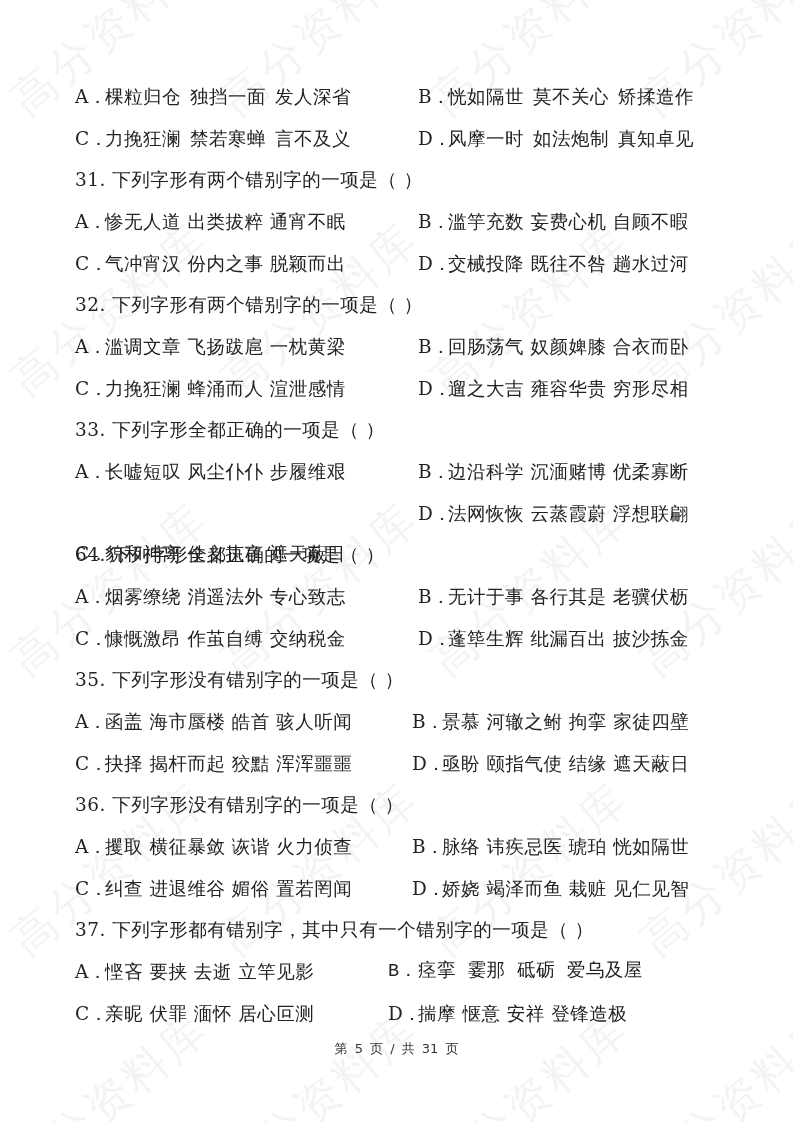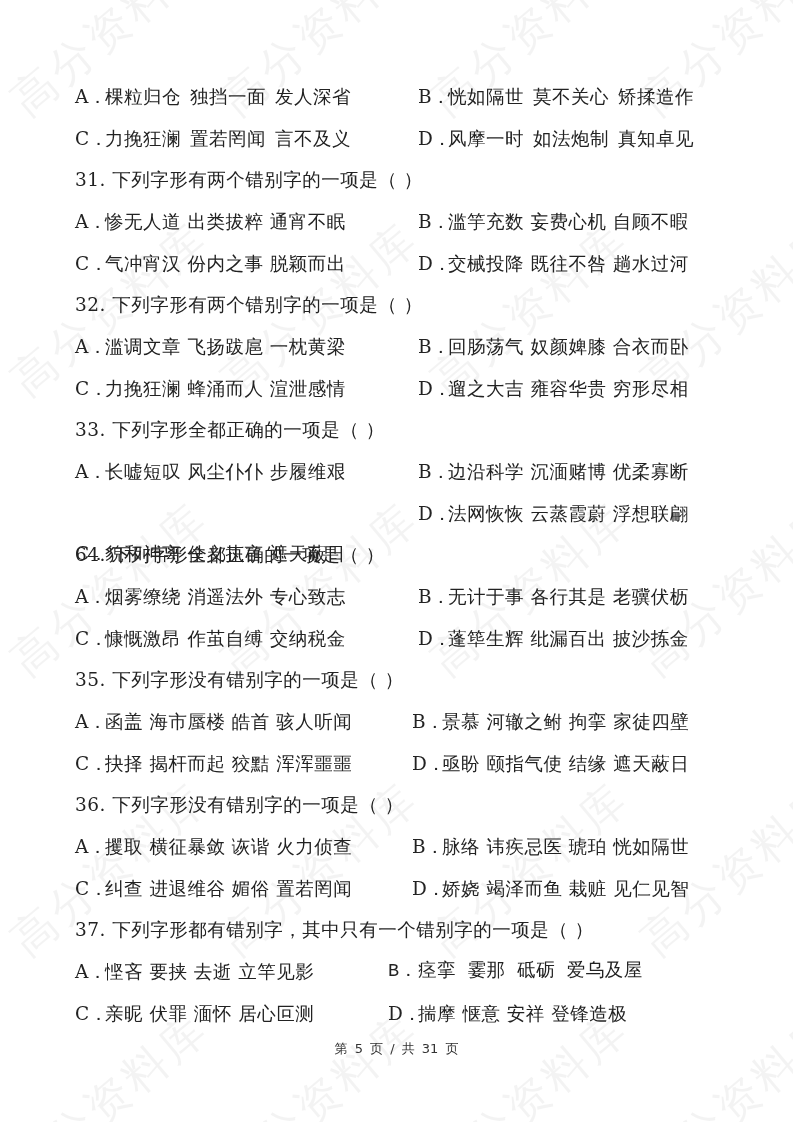--- a/index.html
+++ b/index.html
@@ -57,21 +57,21 @@
   <div class="line" style="top:82px;">
     <span class="opt" style="left:0;">
       <span class="letter">A．</span><span class="w">棵粒归仓</span><span class="w">独挡一面</span><span class="w">发人深省</span>
     </span>
     <span class="opt" style="left:343px;">
       <span class="letter">B．</span><span class="w">恍如隔世</span><span class="w">莫不关心</span><span class="w">矫揉造作</span>
     </span>
   </div>
   <div class="line" style="top:124px;">
     <span class="opt" style="left:0;">
-      <span class="letter">C．</span><span class="w">力挽狂澜</span><span class="w">置若罔闻</span><span class="w">言不及义</span>
+      <span class="letter">C．</span><span class="w">力挽狂澜</span><span class="w">禁若寒蝉</span><span class="w">言不及义</span>
     </span>
     <span class="opt" style="left:343px;">
       <span class="letter">D．</span><span class="w">风摩一时</span><span class="w">如法炮制</span><span class="w">真知卓见</span>
     </span>
   </div>
 
   <div class="line q" style="top:165px;">
     <span>31.</span>
     <span>下列字形有两个错别字的一项是（ ）</span>
   </div>

